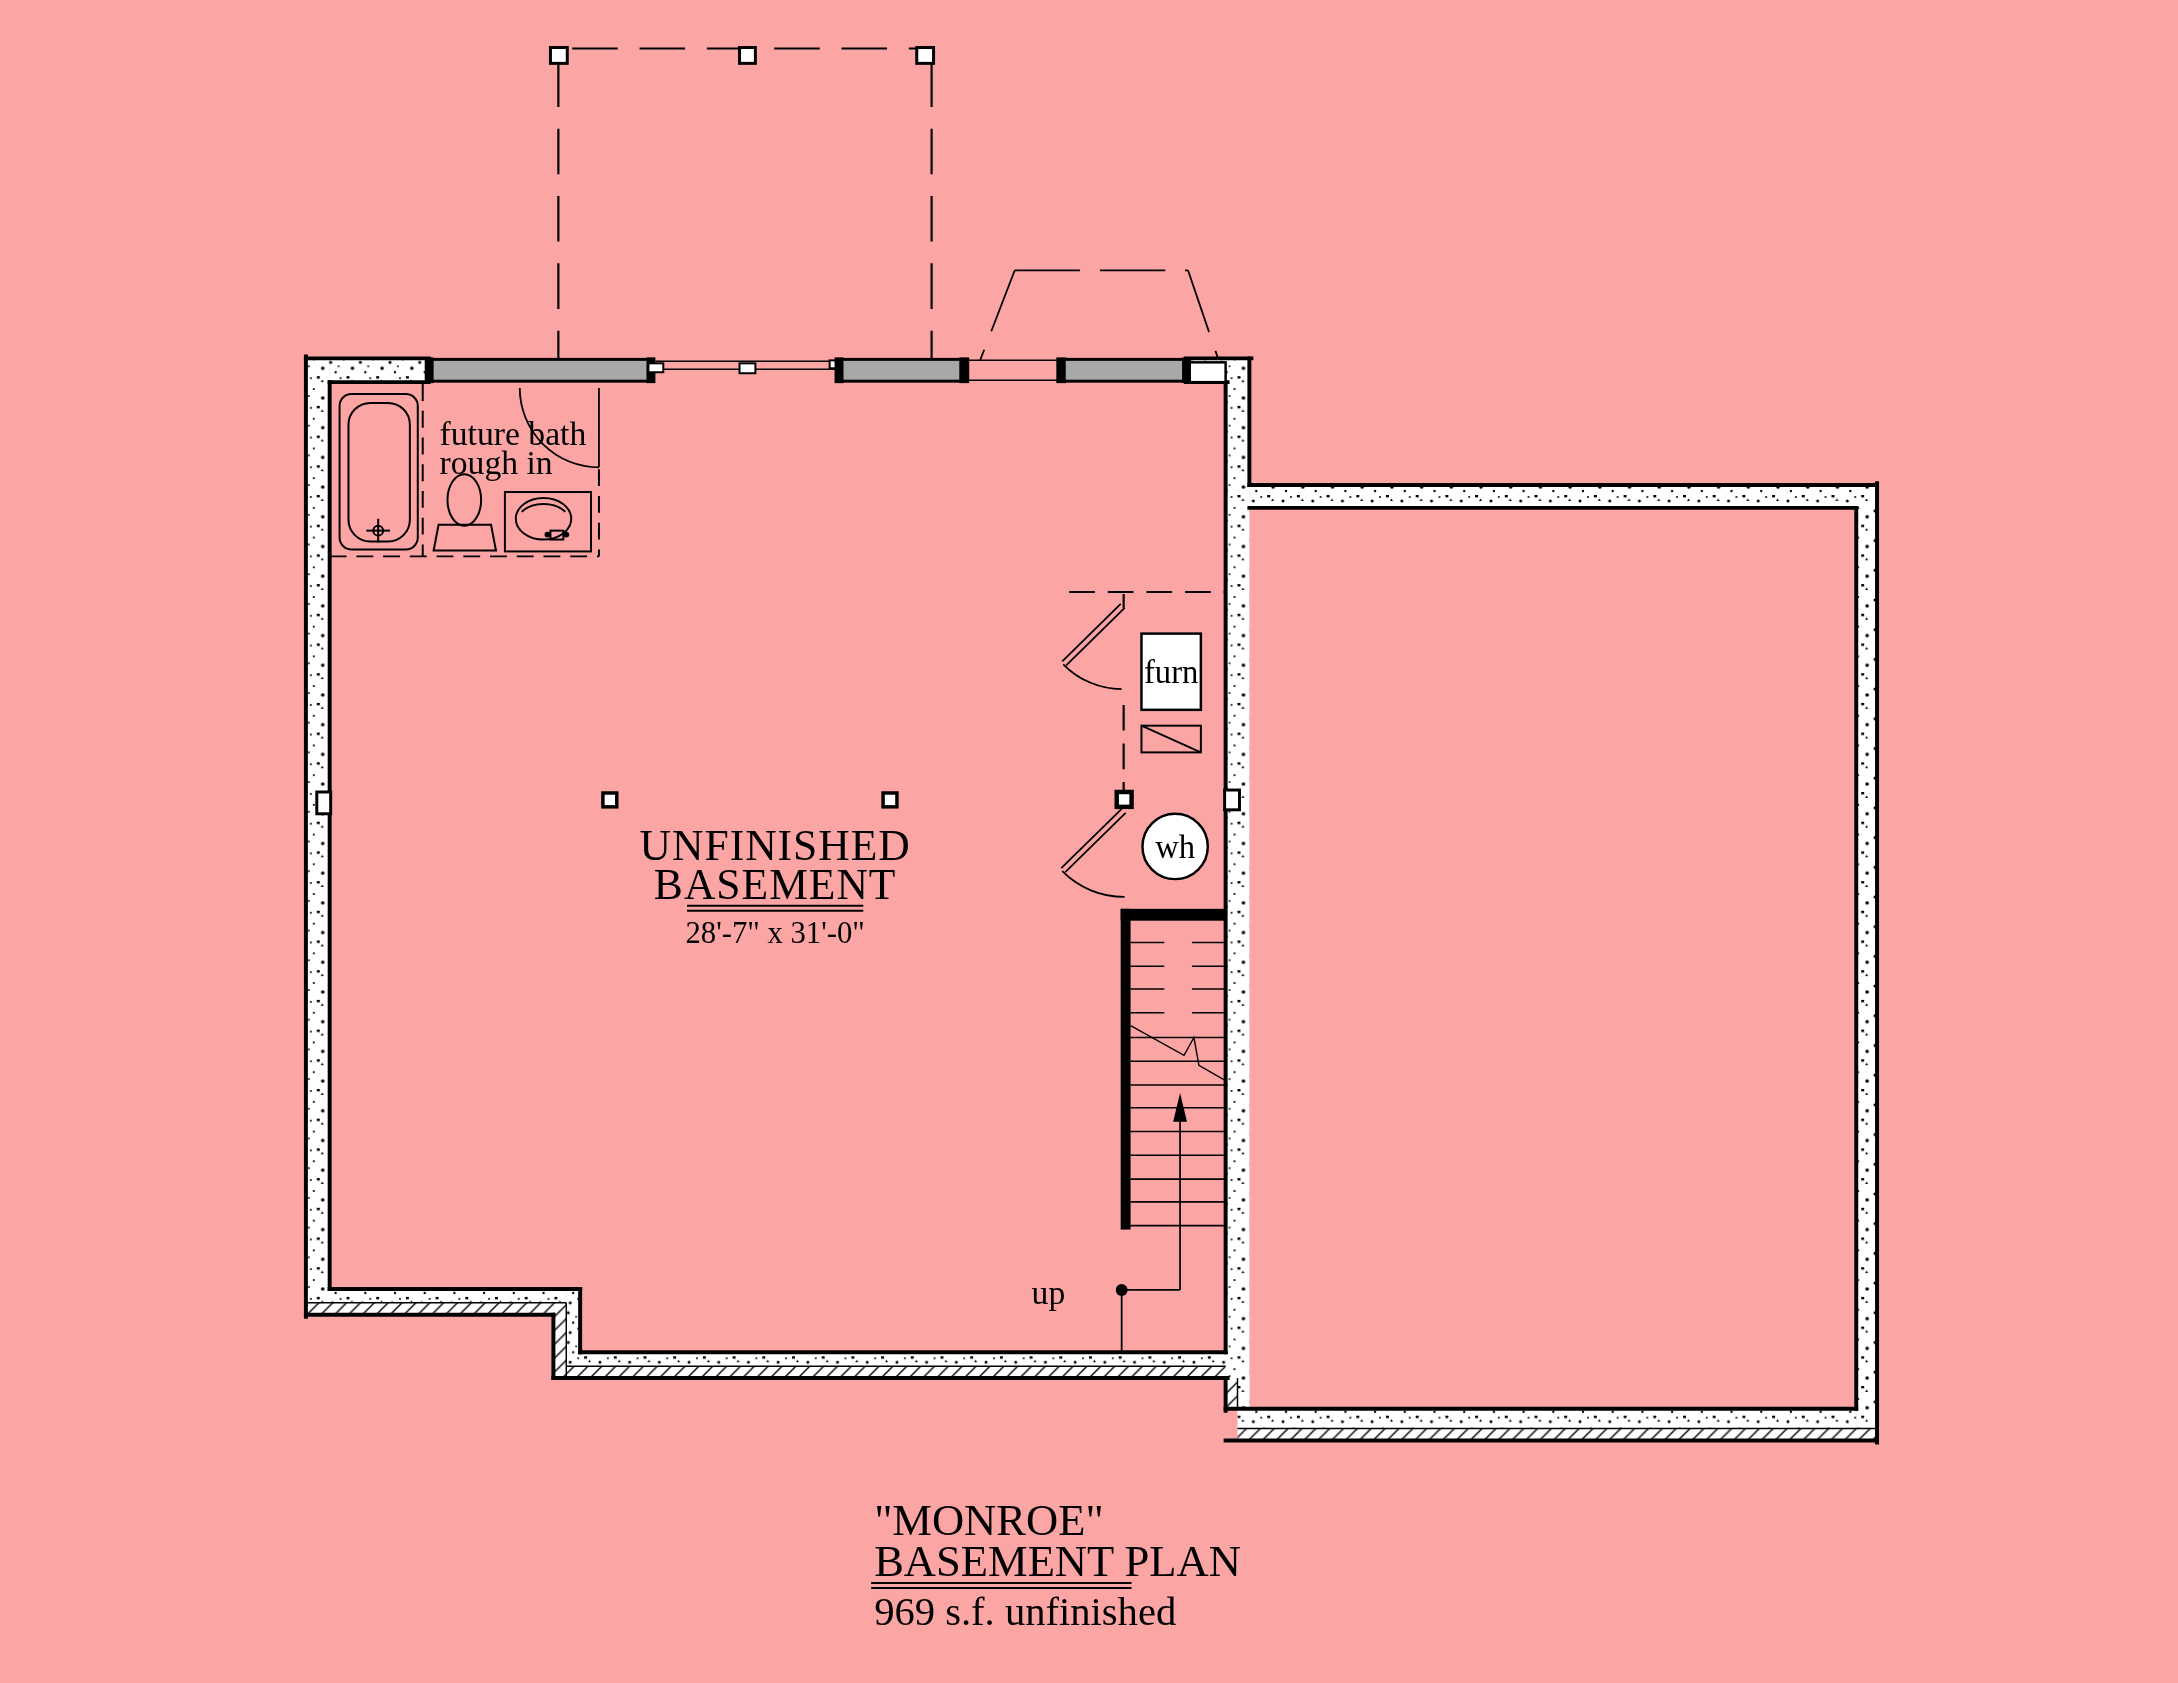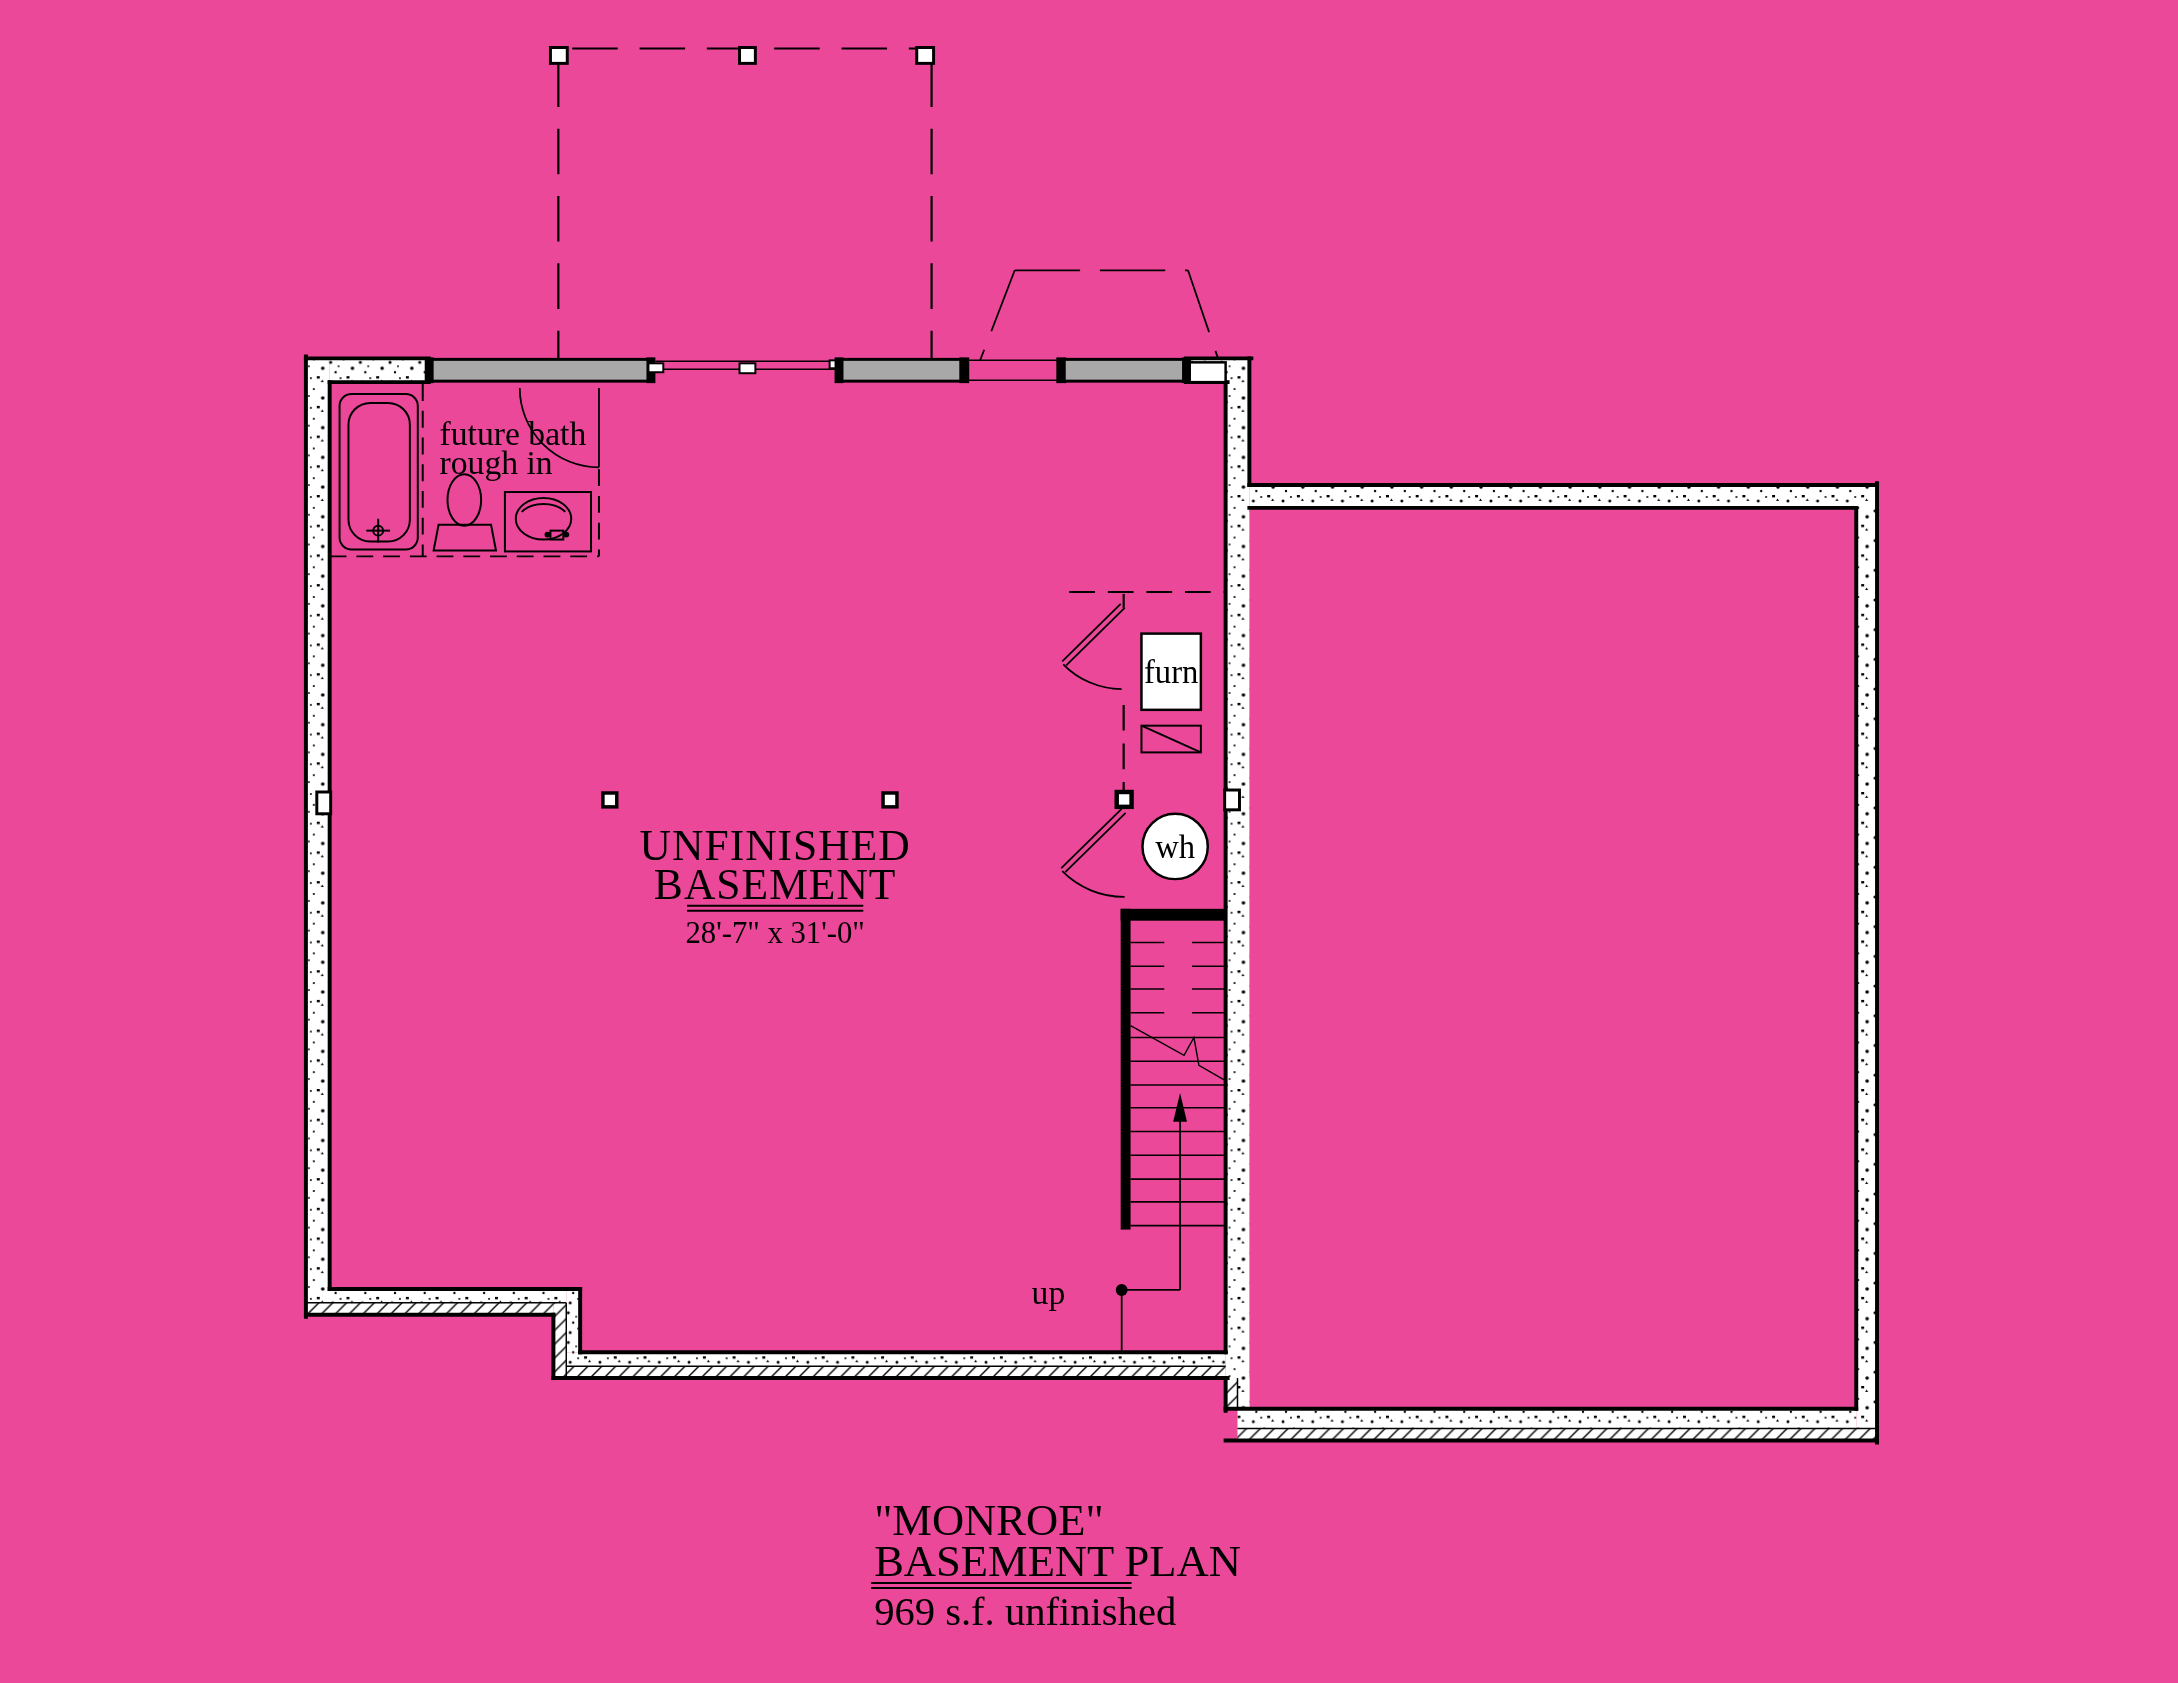--- a/index.html
+++ b/index.html
@@ -1,16 +1,16 @@
 <!DOCTYPE html>
 <html><head>
 <meta charset="utf-8">
 <style>
   html,body{margin:0;padding:0;background:#ffffff;}
-  .sheet{width:2178px;height:1683px;position:relative;background:#ec4899;}
+  .sheet{width:2178px;height:1683px;position:relative;background:#fca5a5;}
   svg{display:block;}
   text{font-family:"Liberation Serif","DejaVu Serif",serif;fill:#000;}
   .room-title{font-size:44px;letter-spacing:1px;}
   .room-dim{font-size:31px;}
   .small-label{font-size:34px;}
   .equip-label{font-size:33px;}
   .title-big{font-size:45px;}
   .title-note{font-size:41px;}
 </style>
 </head>

